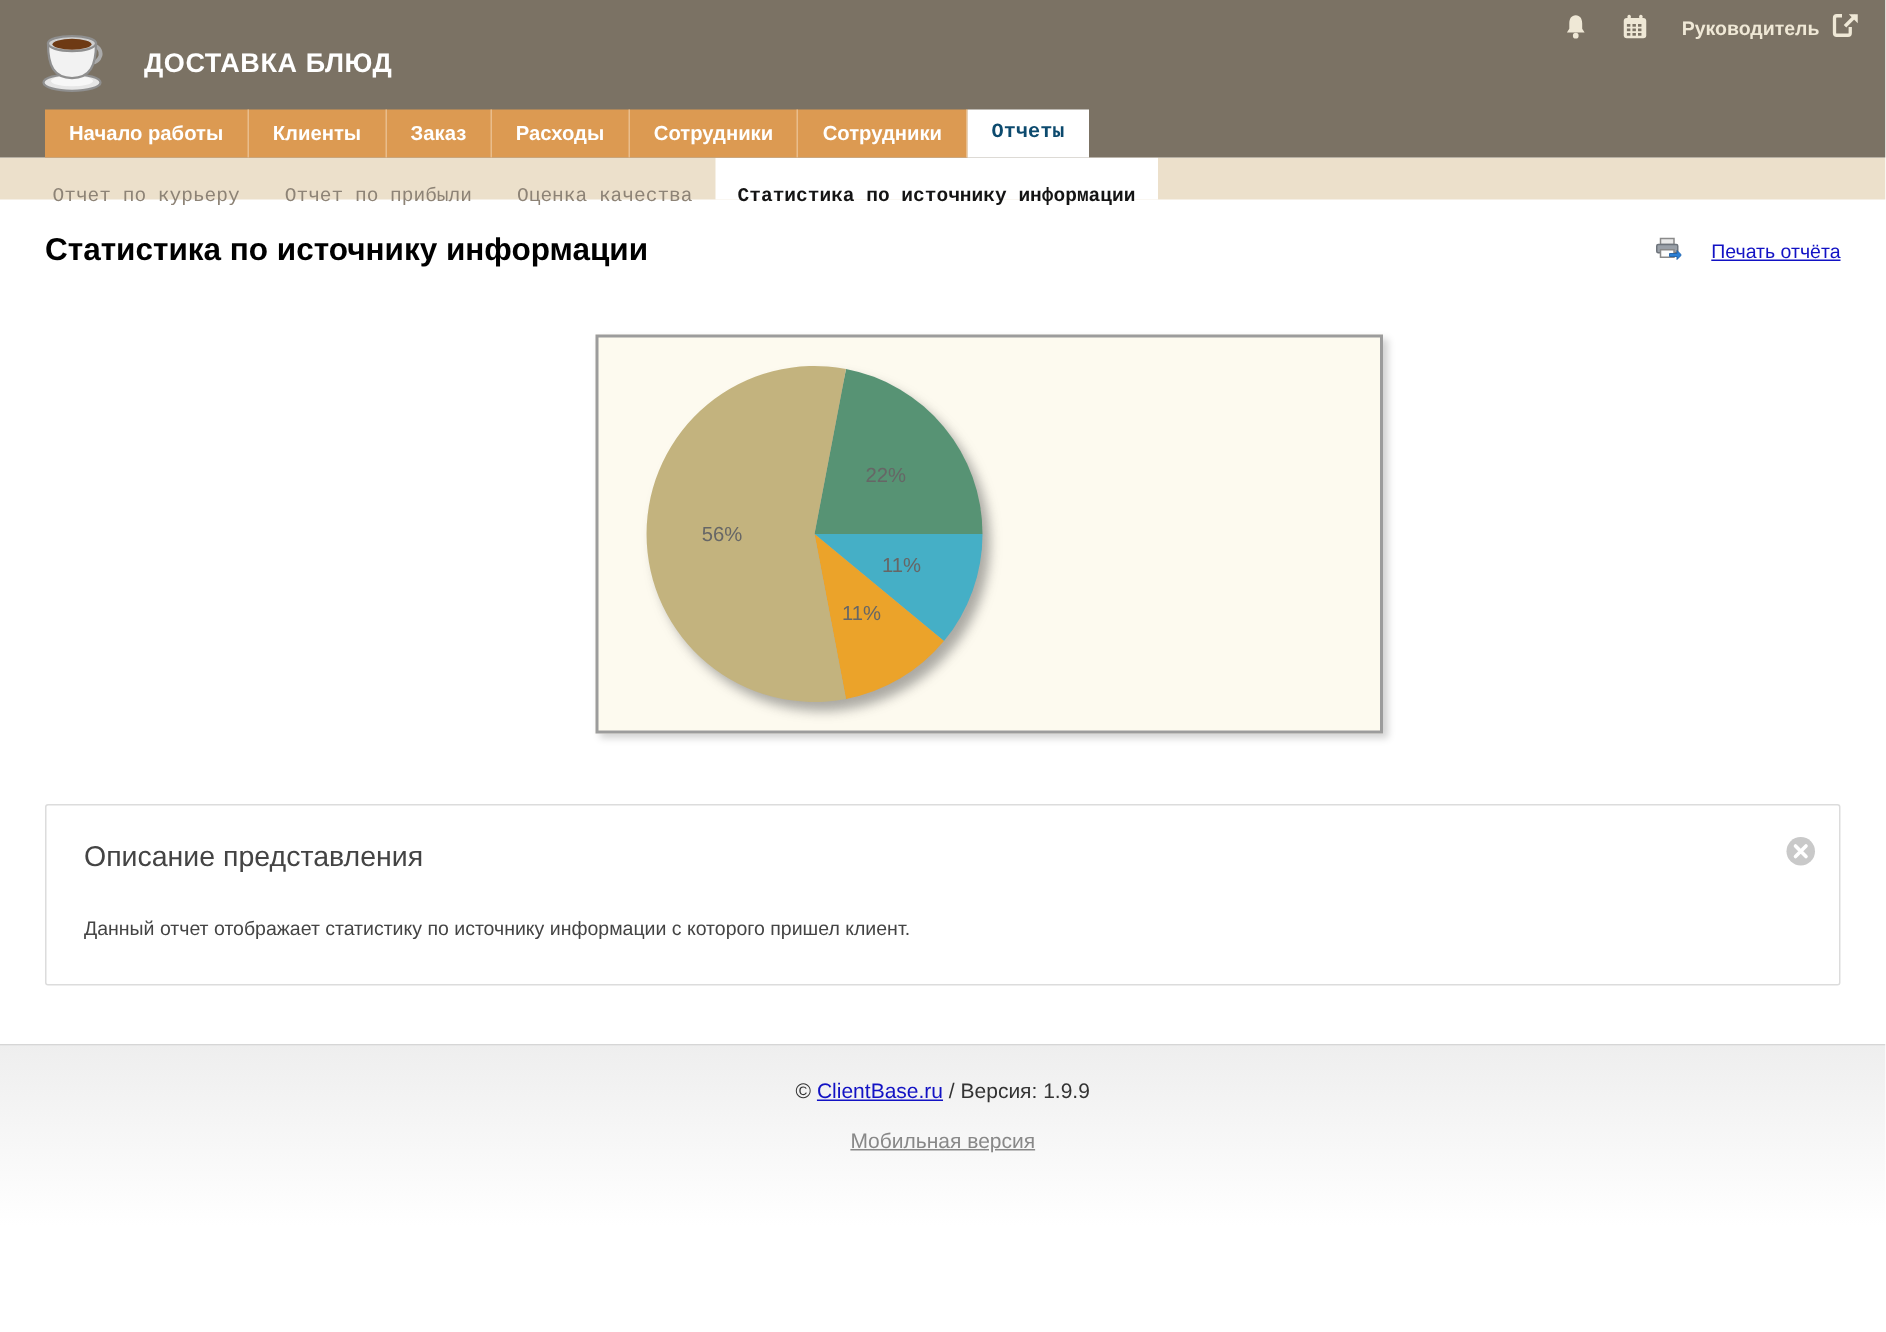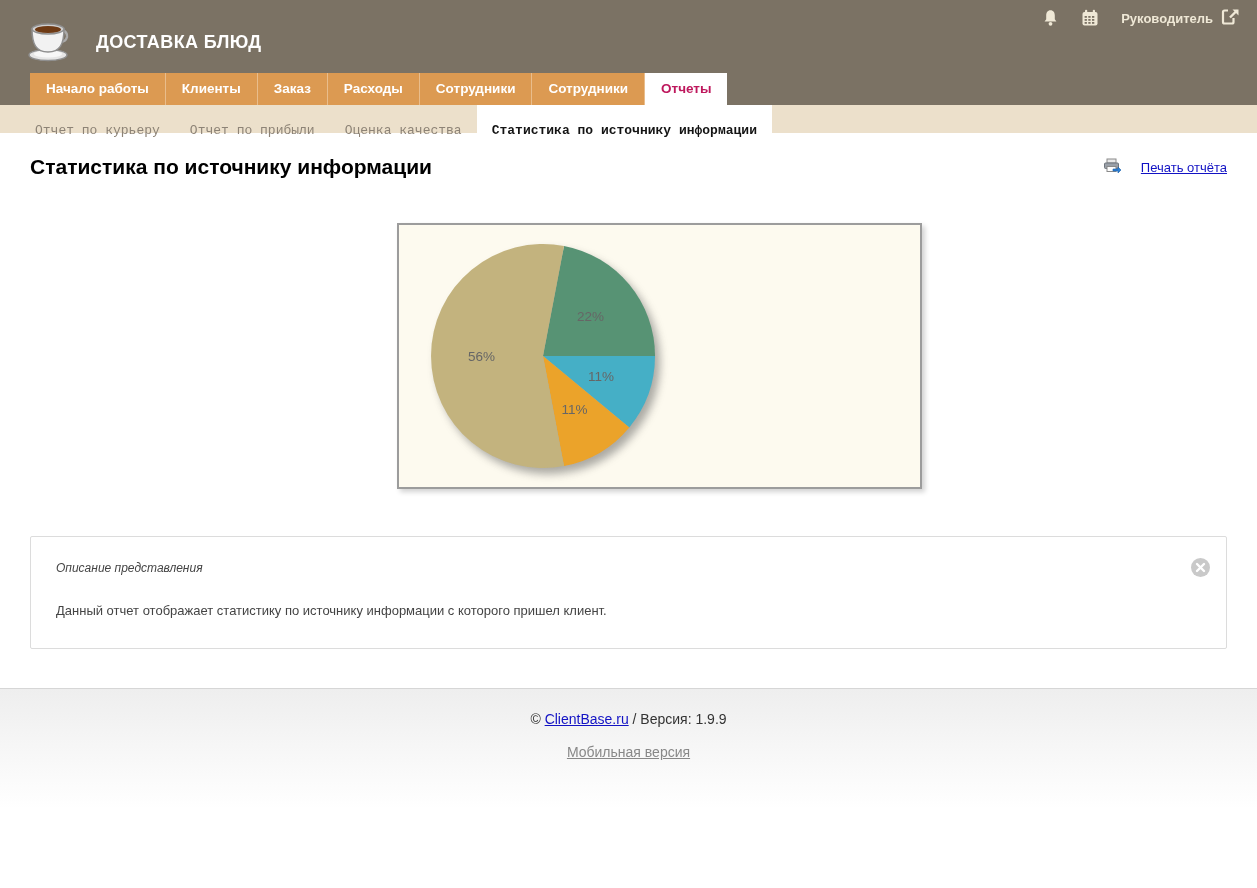--- a/index.html
+++ b/index.html
@@ -17,21 +17,21 @@
   .user-box { display:flex; align-items:center; gap:8px; color:#efe8d6; font-weight:bold; font-size:13px; }
   .icon-btn { display:flex; align-items:center; cursor:pointer; }
 
   
   .tabs { position:absolute; left:30px; bottom:0; display:flex; }
   .tab {
     background:#dc9a52; color:#fff; font-weight:bold; font-size:13.5px;
     height:32px; line-height:32px; padding:0 16px; border-right:1px solid #e9bd8c;
     cursor:pointer; white-space:nowrap;
   }
-  .tab.active { background:#fff; color:#be185d; border-right:none; }
+  .tab.active { background:#fff; color:#0c4a6e; border-right:none;font-family:Liberation Mono, monospace; }
 
   
   .subnav { background:#ece0cb; height:28px; display:flex; padding-left:20px; }
   .subtab {
     color:#8d8376; font-size:13px; line-height:28px; padding:12px 15px;
     cursor:pointer; white-space:nowrap;font-family:Liberation Mono, monospace;
   }
   .subtab.active { background:#fff; color:#141414; font-weight:bold; }
 
   
@@ -50,21 +50,21 @@
   .pie-svg { margin-left:24px; filter:drop-shadow(5px 6px 4px rgba(70,70,70,.45)); }
   .legend { margin-left:42px; margin-top:-4px; }
   .legend-item { display:flex; align-items:center; gap:9px; margin:10px 0; font-size:13px; color:#4a4a4a; }
   .swatch { width:13px; height:13px; flex:0 0 13px; }
 
   
   .desc-panel {
     margin:47px 30px 0 30px; border:1px solid #dcdcdc; border-radius:2px;
     background:#fff; padding:24px 24px 30px 25px; position:relative;
   }
-  .desc-title { font-size:12px; color:#444;font-style:italic; }
+  .desc-title { font-size:19px; color:#444; }
   .desc-text { font-size:13px; color:#444; margin-top:28px; }
   .close-btn { position:absolute; right:15px; top:20px; cursor:pointer; }
 
   
   .footer {
     margin-top:39px; border-top:1px solid #d6d6d6; height:200px;
     background:linear-gradient(to bottom, #eeeeee 0px, #ffffff 120px);
     text-align:center; font-size:14px; color:#333;
   }
   .footer-line1 { padding-top:22px;text-align:center; }

